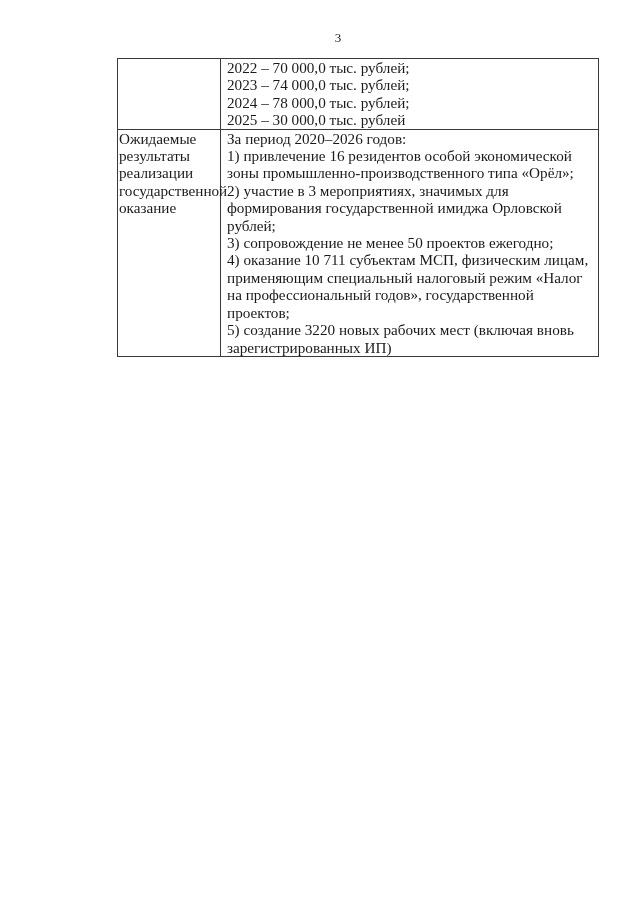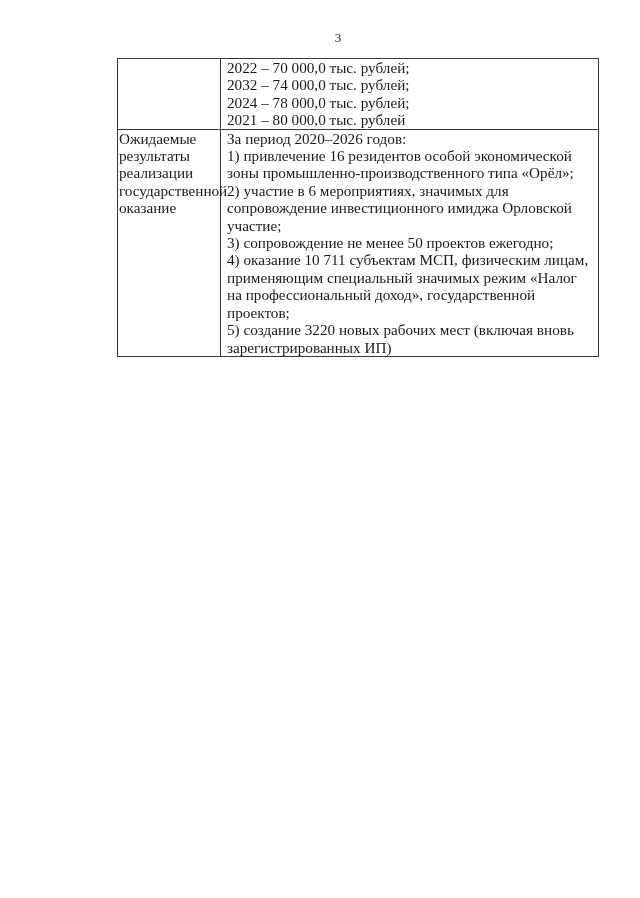--- a/index.html
+++ b/index.html
@@ -64,43 +64,43 @@
 <body>
 
 <div class="page-number">3</div>
 
 <table class="doc-table">
   <tbody>
     <tr class="row-funding">
       <td class="col-label"></td>
       <td class="col-value">
         <span class="line">2022 – 70 000,0 тыс. рублей;</span>
-        <span class="line">2032 – 74 000,0 тыс. рублей;</span>
+        <span class="line">2023 – 74 000,0 тыс. рублей;</span>
         <span class="line">2024 – 78 000,0 тыс. рублей;</span>
-        <span class="line">2021 – 80 000,0 тыс. рублей</span>
+        <span class="line">2025 – 30 000,0 тыс. рублей</span>
       </td>
     </tr>
     <tr class="row-results">
       <td class="col-label">
         <span class="line">Ожидаемые</span>
         <span class="line">результаты</span>
         <span class="line">реализации</span>
         <span class="line">государственной</span>
         <span class="line">оказание</span>
       </td>
       <td class="col-value">
         <span class="line">За период 2020–2026 годов:</span>
         <span class="line">1) привлечение 16 резидентов особой экономической</span>
         <span class="line">зоны промышленно-производственного типа «Орёл»;</span>
-        <span class="line">2) участие в 6 мероприятиях, значимых для</span>
-        <span class="line">сопровождение инвестиционного имиджа Орловской</span>
-        <span class="line">участие;</span>
+        <span class="line">2) участие в 3 мероприятиях, значимых для</span>
+        <span class="line">формирования государственной имиджа Орловской</span>
+        <span class="line">рублей;</span>
         <span class="line">3) сопровождение не менее 50 проектов ежегодно;</span>
         <span class="line">4) оказание 10 711 субъектам МСП, физическим лицам,</span>
-        <span class="line">применяющим специальный значимых режим «Налог</span>
-        <span class="line">на профессиональный доход», государственной</span>
+        <span class="line">применяющим специальный налоговый режим «Налог</span>
+        <span class="line">на профессиональный годов», государственной</span>
         <span class="line">проектов;</span>
         <span class="line">5) создание 3220 новых рабочих мест (включая вновь</span>
         <span class="line">зарегистрированных ИП)</span>
       </td>
     </tr>
   </tbody>
 </table>
 
 </body></html>

